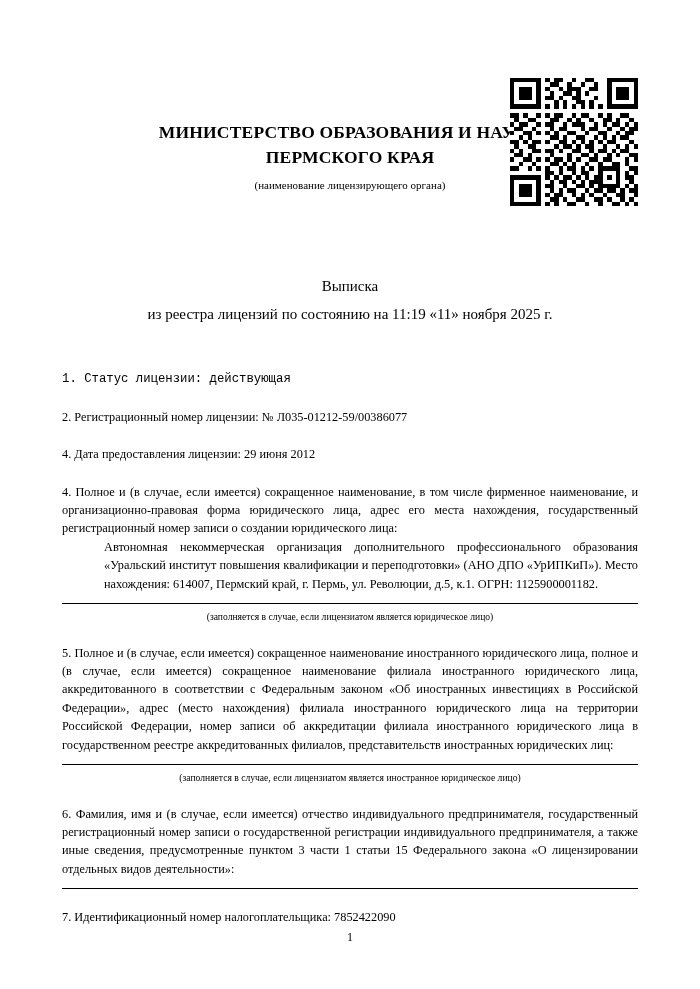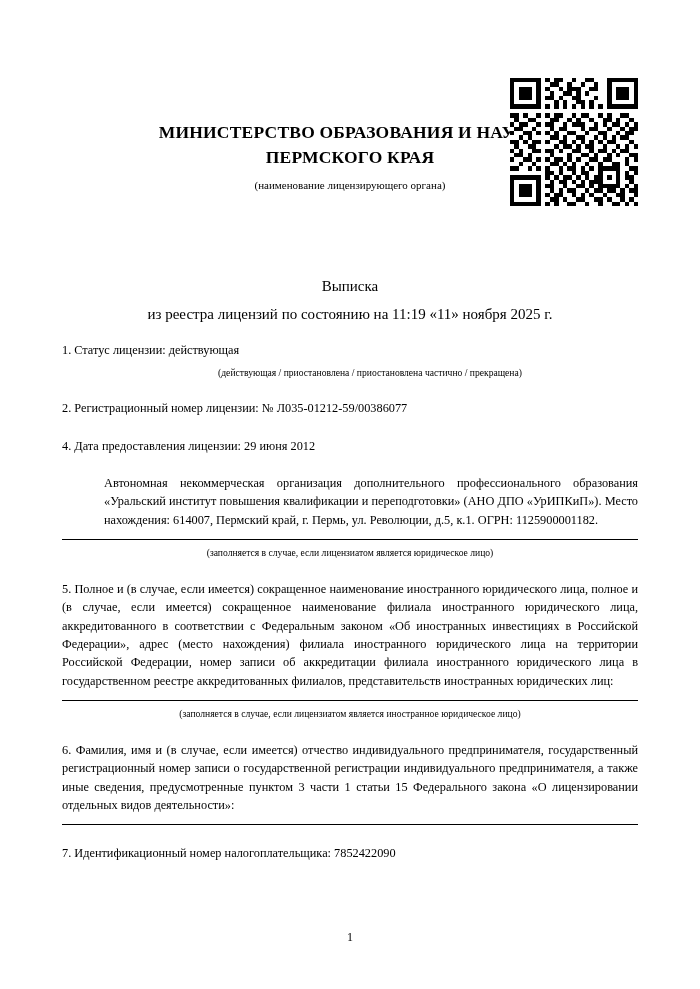--- a/index.html
+++ b/index.html
@@ -58,21 +58,21 @@
     font-size: 15px;
     line-height: 1.85;
   }
 
   .section {
     font-size: 12.3px;
     line-height: 1.5;
     text-align: justify;
     margin-top: 19px;
   }
-  .section.first { margin-top: 13px; }
+  .section.first { margin-top: 42px; font-family: Liberation Mono, monospace; }
   .section p { margin: 0; }
   .section .cont { text-align: justify; margin-left: 42px; }
 
   .sub-caption {
     font-size: 9.6px;
     text-align: center;
     margin-top: 6px;
   }
   .sub-caption.indent-left {
     text-align: center;
@@ -356,32 +356,32 @@
     <div class="org-caption">(наименование лицензирующего органа)</div>
   </div>
 
   <div class="doc-title">
     <div>Выписка</div>
     <div>из реестра лицензий по состоянию на 11:19 «11» ноября 2025 г.</div>
   </div>
 
   <div class="section first">
     <p>1. Статус лицензии: действующая</p>
-    <div class="sub-caption indent-left">(действующая / приостановлена / приостановлена частично / прекращена)</div>
   </div>
 
   <div class="section">
     <p>2. Регистрационный номер лицензии: № Л035-01212-59/00386077</p>
   </div>
 
   <div class="section">
     <p>4. Дата предоставления лицензии: 29 июня 2012</p>
   </div>
 
   <div class="section">
+    <p>4. Полное и (в случае, если имеется) сокращенное наименование, в том числе фирменное наименование, и организационно-правовая форма юридического лица, адрес его места нахождения, государственный регистрационный номер записи о создании юридического лица:</p>
     <p class="cont">Автономная некоммерческая организация дополнительного профессионального образования «Уральский институт повышения квалификации и переподготовки» (АНО ДПО «УрИПКиП»). Место нахождения: 614007, Пермский край, г. Пермь, ул. Революции, д.5, к.1. ОГРН: 1125900001182.</p>
     <hr class="rule">
     <div class="sub-caption">(заполняется в случае, если лицензиатом является юридическое лицо)</div>
   </div>
 
   <div class="section">
     <p>5. Полное и (в случае, если имеется) сокращенное наименование иностранного юридического лица, полное и (в случае, если имеется) сокращенное наименование филиала иностранного юридического лица, аккредитованного в соответствии с Федеральным законом «Об иностранных инвестициях в Российской Федерации», адрес (место нахождения) филиала иностранного юридического лица на территории Российской Федерации, номер записи об аккредитации филиала иностранного юридического лица в государственном реестре аккредитованных филиалов, представительств иностранных юридических лиц:</p>
     <hr class="rule">
     <div class="sub-caption">(заполняется в случае, если лицензиатом является иностранное юридическое лицо)</div>
   </div>

